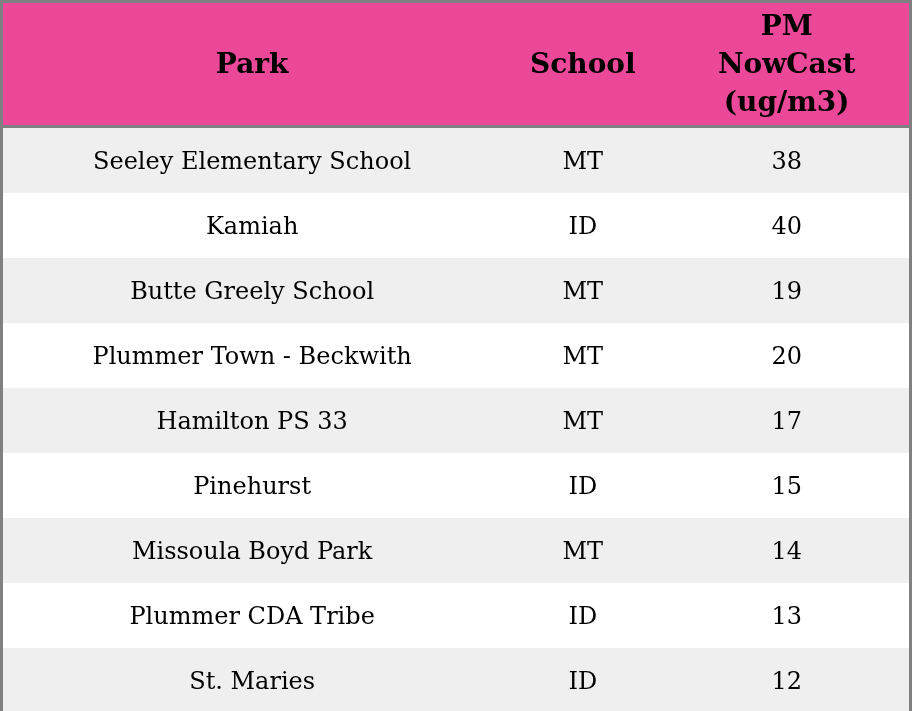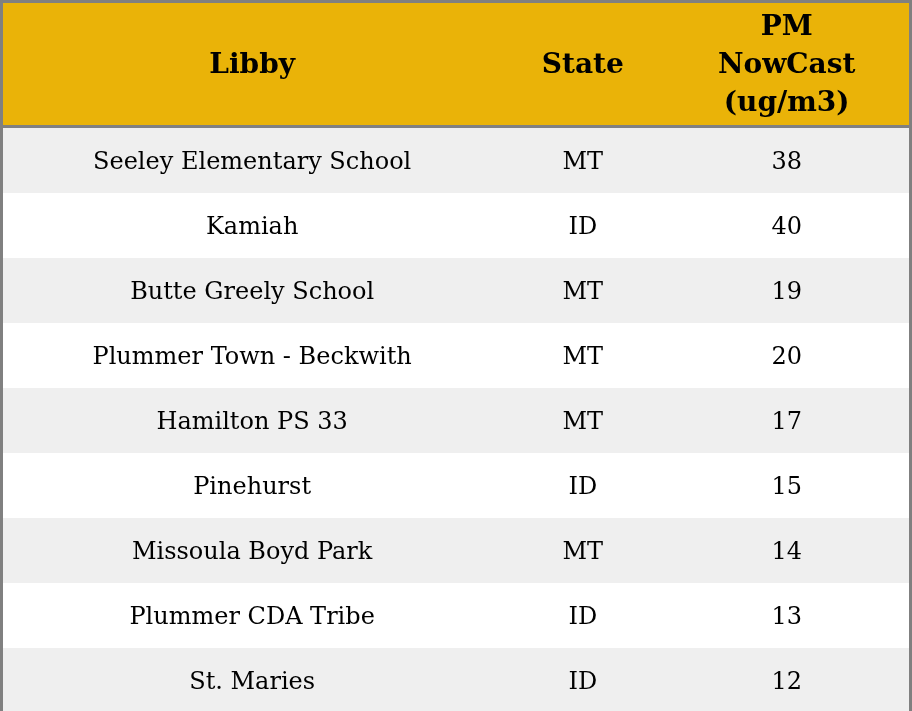--- a/index.html
+++ b/index.html
@@ -15,21 +15,21 @@
     border: 3px solid #808080;
     background: #ffffff;
   }
   table.data-table {
     width: 100%;
     height: 100%;
     border-collapse: collapse;
     table-layout: fixed;
   }
   thead th {
-    background: #eab308;
+    background: #ec4899;
     border-bottom: 3px solid #808080;
     font-weight: bold;
     font-size: 28px;
     line-height: 1.35;
     color: #000000;
     text-align: center;
     vertical-align: middle;
     height: 122px;
     padding: 0;
   }
@@ -54,22 +54,22 @@
 
 <div class="table-wrap">
   <table class="data-table">
     <colgroup>
       <col class="col-site">
       <col class="col-state">
       <col class="col-pm">
     </colgroup>
     <thead>
       <tr>
-        <th class="col-site">Libby</th>
-        <th class="col-state">State</th>
+        <th class="col-site">Park</th>
+        <th class="col-state">School</th>
         <th class="col-pm">PM
 NowCast
 (ug/m3)</th>
       </tr>
     </thead>
     <tbody>
         <tr>
     <td>Seeley Elementary School</td>
     <td>MT</td>
     <td>38</td>

